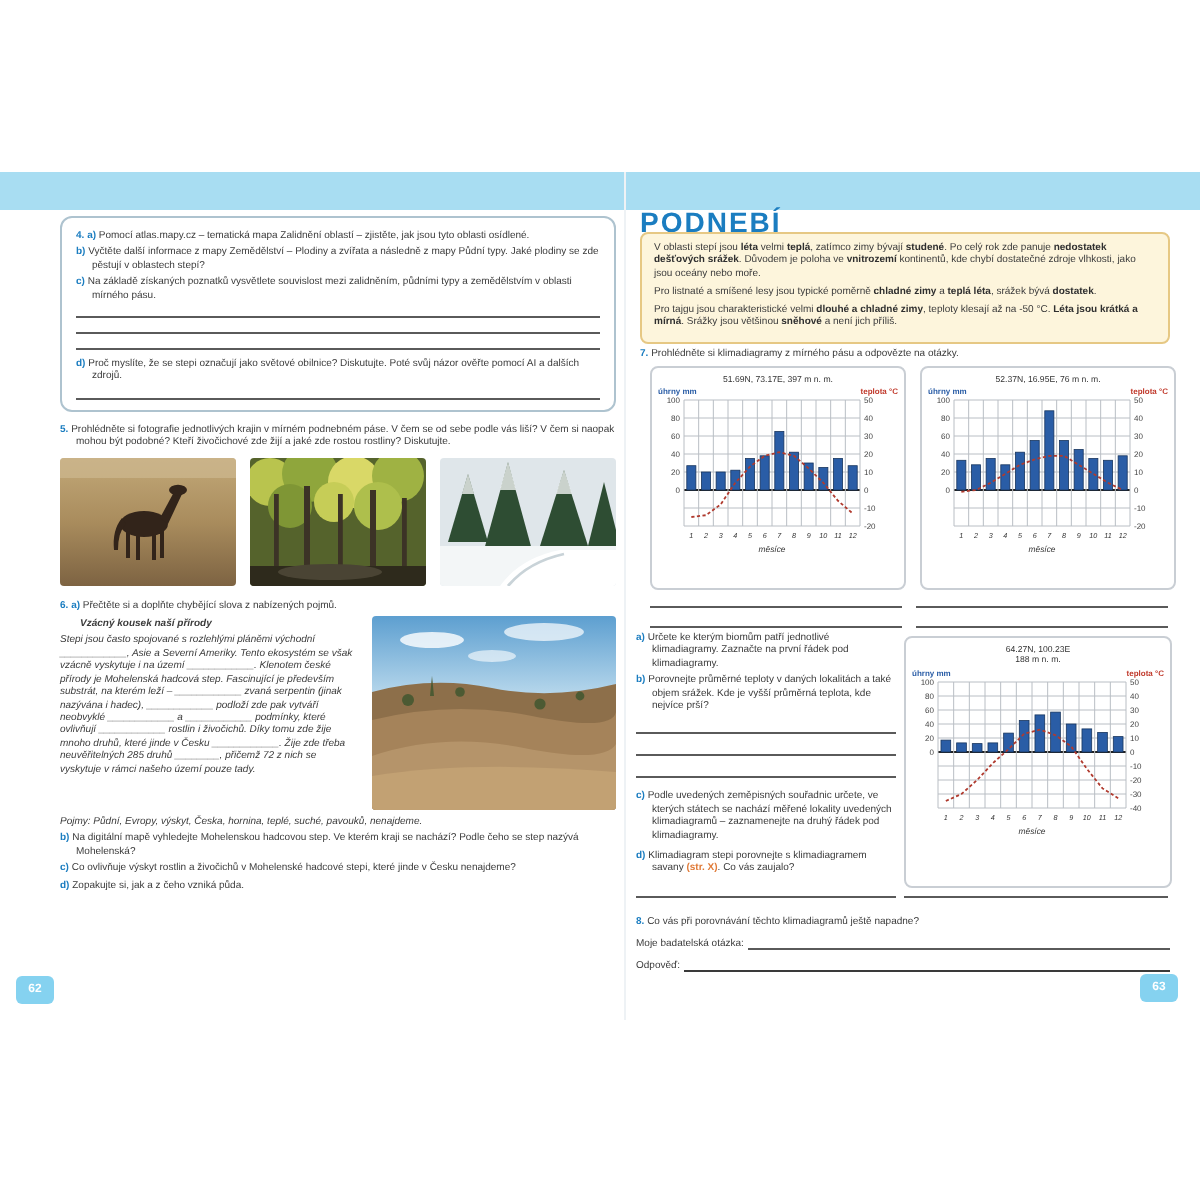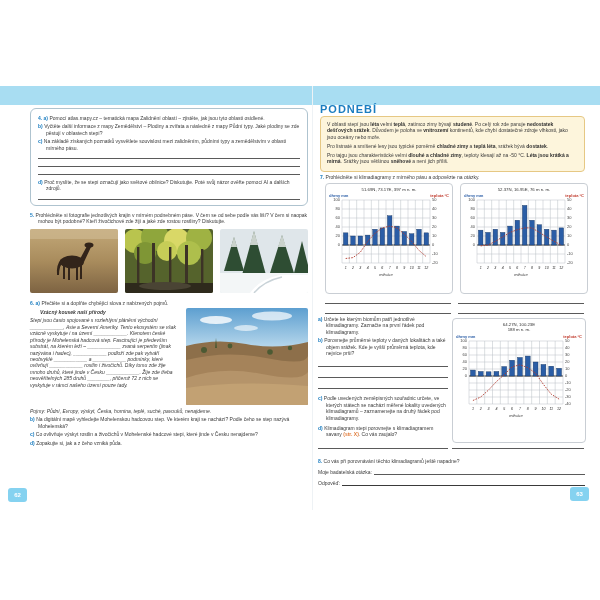--- a/index.html
+++ b/index.html
@@ -23,21 +23,21 @@
   .q6{margin-top:7px}
   .story{font-style:italic;overflow-wrap:break-word;margin-top:2px}
   .story-title{font-style:italic;font-weight:bold;margin-top:3px;padding-left:10px}
   .q6photo{float:right;width:122px;height:97px;margin:2px 0 3px 6px;border-radius:2px;overflow:hidden}
   .pojmy{font-style:italic;margin-top:4px}
   .pagenum{position:absolute;width:19px;height:14px;background:#85d2f0;color:#fff;
            border-radius:3px;font-size:6px;line-height:14px;text-align:center;font-weight:bold}
   .pagenum.left{left:8px;top:488px}
   .pagenum.right{left:570px;top:487px}
   
-  .podnebi{position:absolute;left:320px;top:103px;color:#1b7dc0;font-size:11px;font-weight:bold;letter-spacing:1px}
+  .podnebi{position:absolute;left:320px;top:103px;color:#1b7dc0;font-size:14px;font-weight:bold;letter-spacing:1px}
   .ybox{position:absolute;left:320px;top:116px;width:251px;background:#fdf5dc;border:1px solid #e6c884;
         border-radius:4px;padding:4px 6px}
   .ybox .p{margin-bottom:2.5px}
   .q7{position:absolute;left:320px;top:172px;width:263px}
   .charts-row{position:absolute;left:325px;top:183px;display:flex;gap:7px}
   .chart-box{width:120px;background:#fff;border:1px solid #c9ced4;border-radius:4px;padding:3px}
   .chart-box .tl{font-size:4.3px;line-height:5.4px;text-align:center;color:#333}
   .chart-box .tl:empty{display:none}
   .axlbl{display:flex;justify-content:space-between;font-size:4px;line-height:5px;margin-top:1px}
   .axlbl .l{color:#2a5da6;font-weight:bold}

